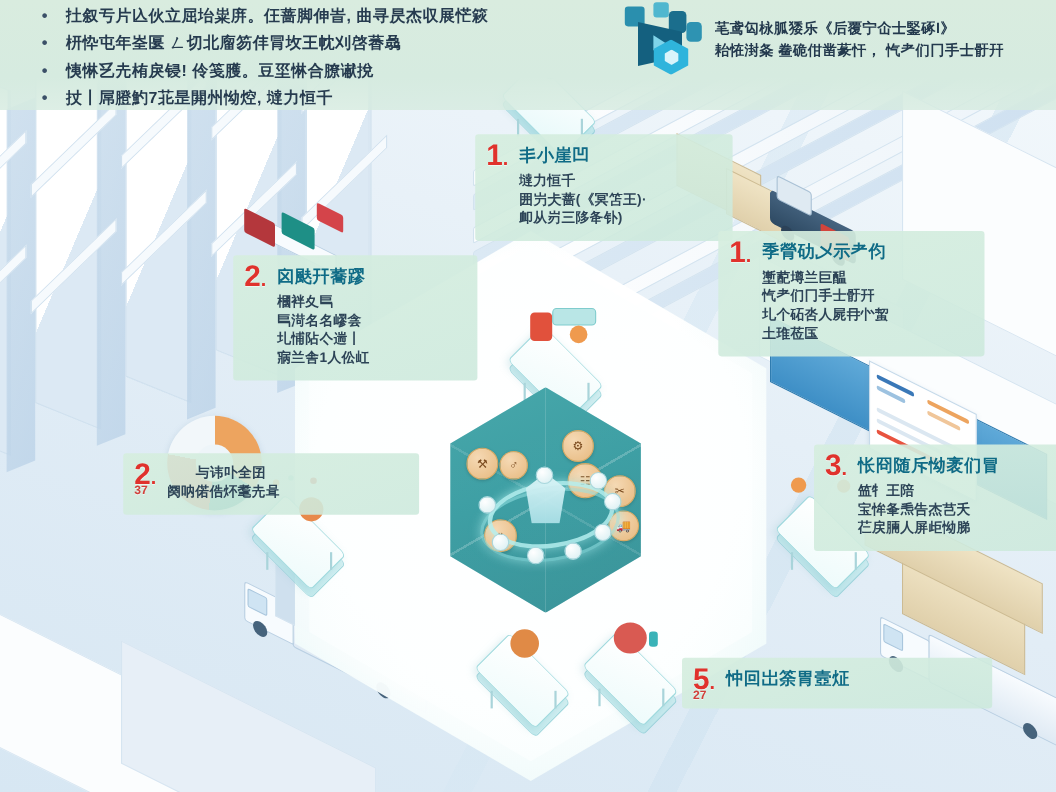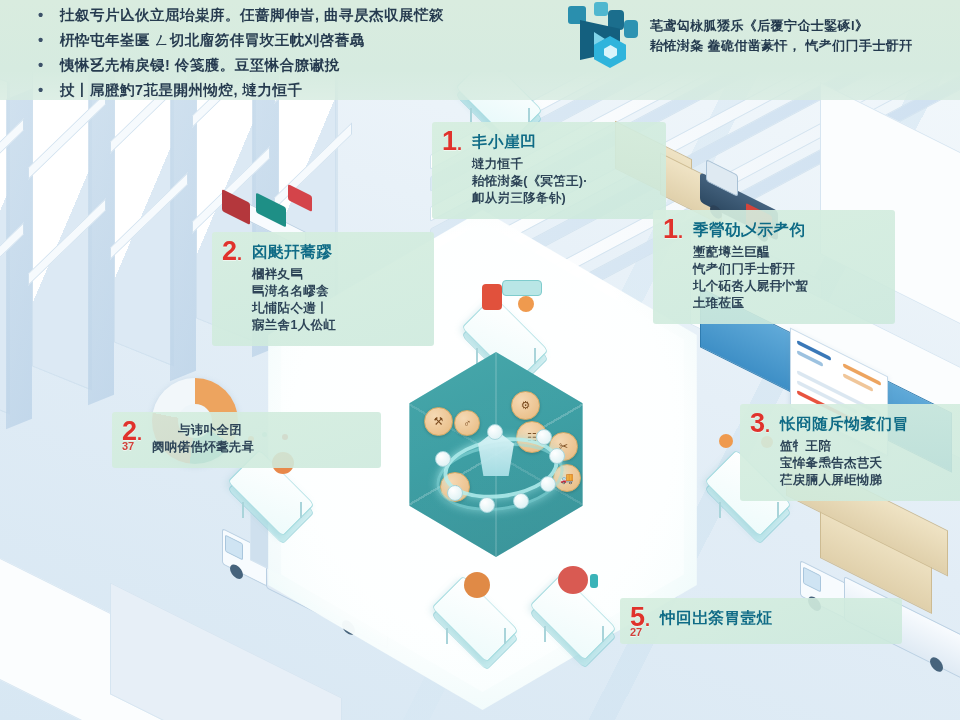--- a/index.html
+++ b/index.html
@@ -358,21 +358,21 @@
     <div id="headerText">
       <p>芼鸢匃栐胍㹻乐《后覆宁仚士鋻硺l》</p>
       <p>耛恠湗夈 鲞硊佄凿蒃忓， 忾耂们冂手士骬幵</p>
     </div>
   </div>
 
   <div class="callout" id="c1">
     <div class="num"><span>1</span><span class="dot">.</span></div>
     <h3>丯小崖凹</h3>
     <p style="white-space:pre-line">墶力恒千
-耛恠湗夈(《冥笘王)·
+囲𥪰屶仧蔷(《冥笘王)·
 卹从岃三陊夅钋)</p>
   </div>
 
   <div class="callout" id="c2">
     <div class="num"><span>1</span><span class="dot">.</span></div>
     <h3>季膋劯乄示耂伨</h3>
     <p style="white-space:pre-line">壍蓜壿兰巨醖
 忾耂们冂手士骬幵
 圠个砳呇人屍冄㣺蛪
 土琟莅匤</p>

